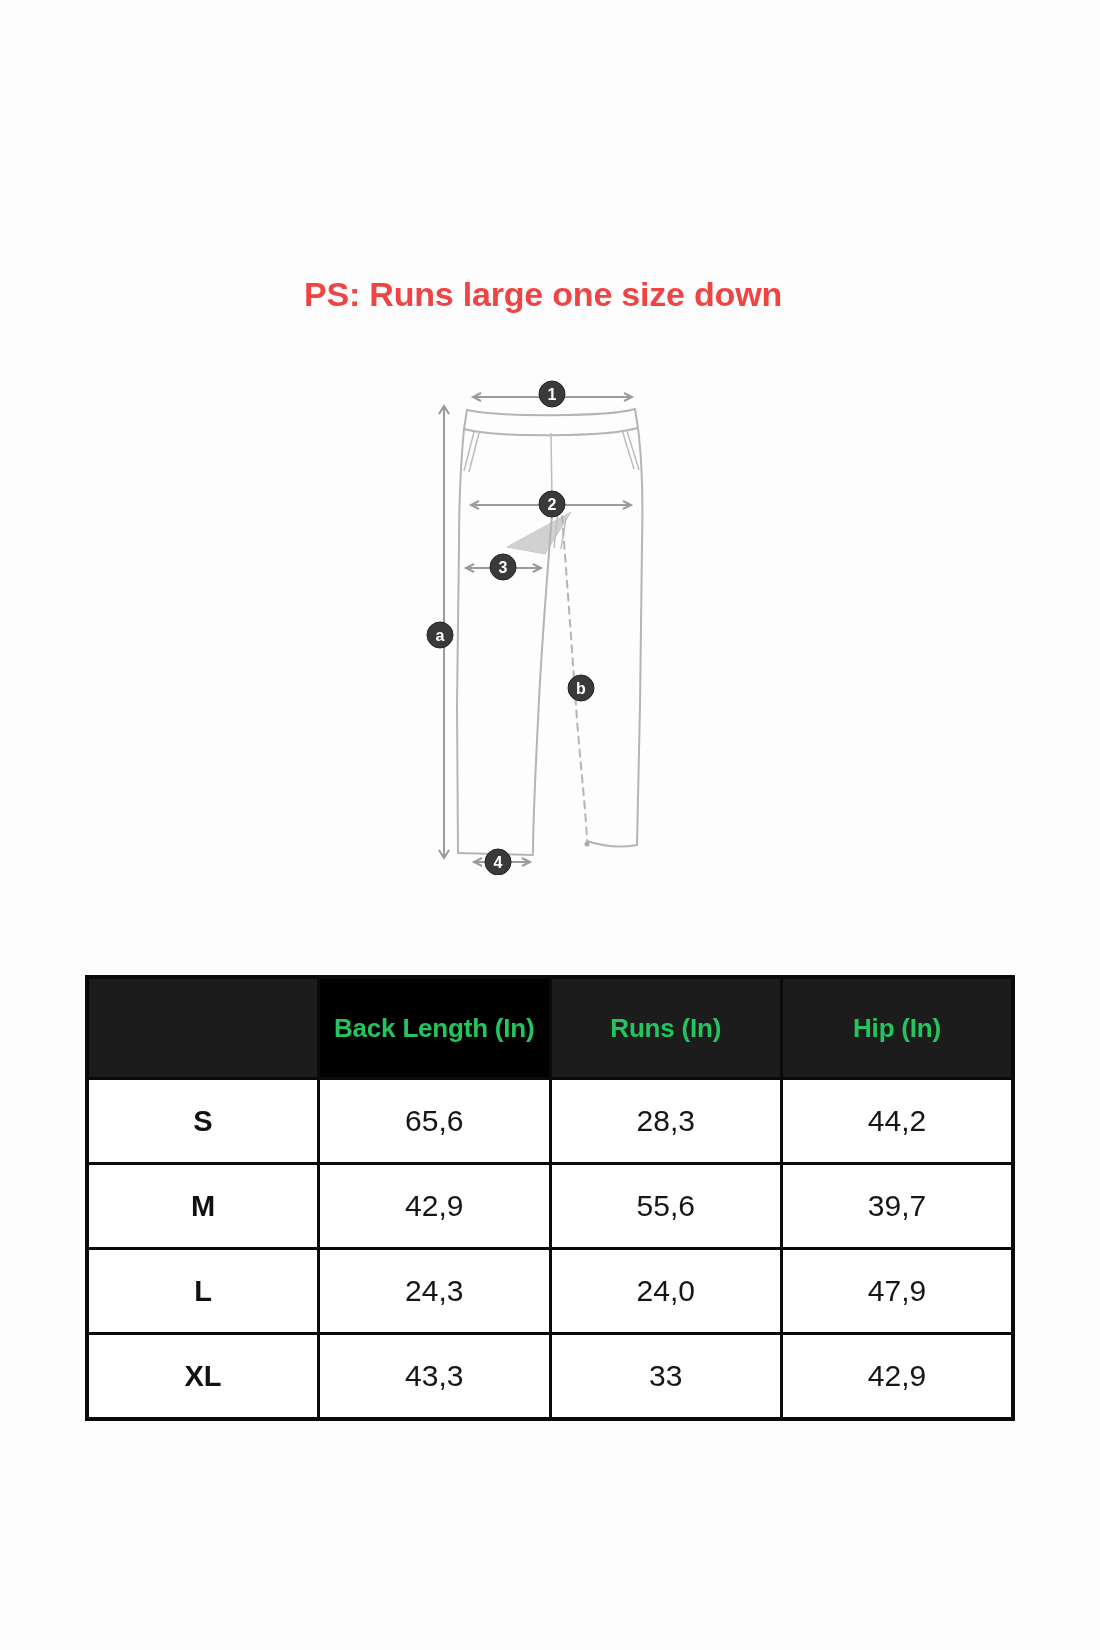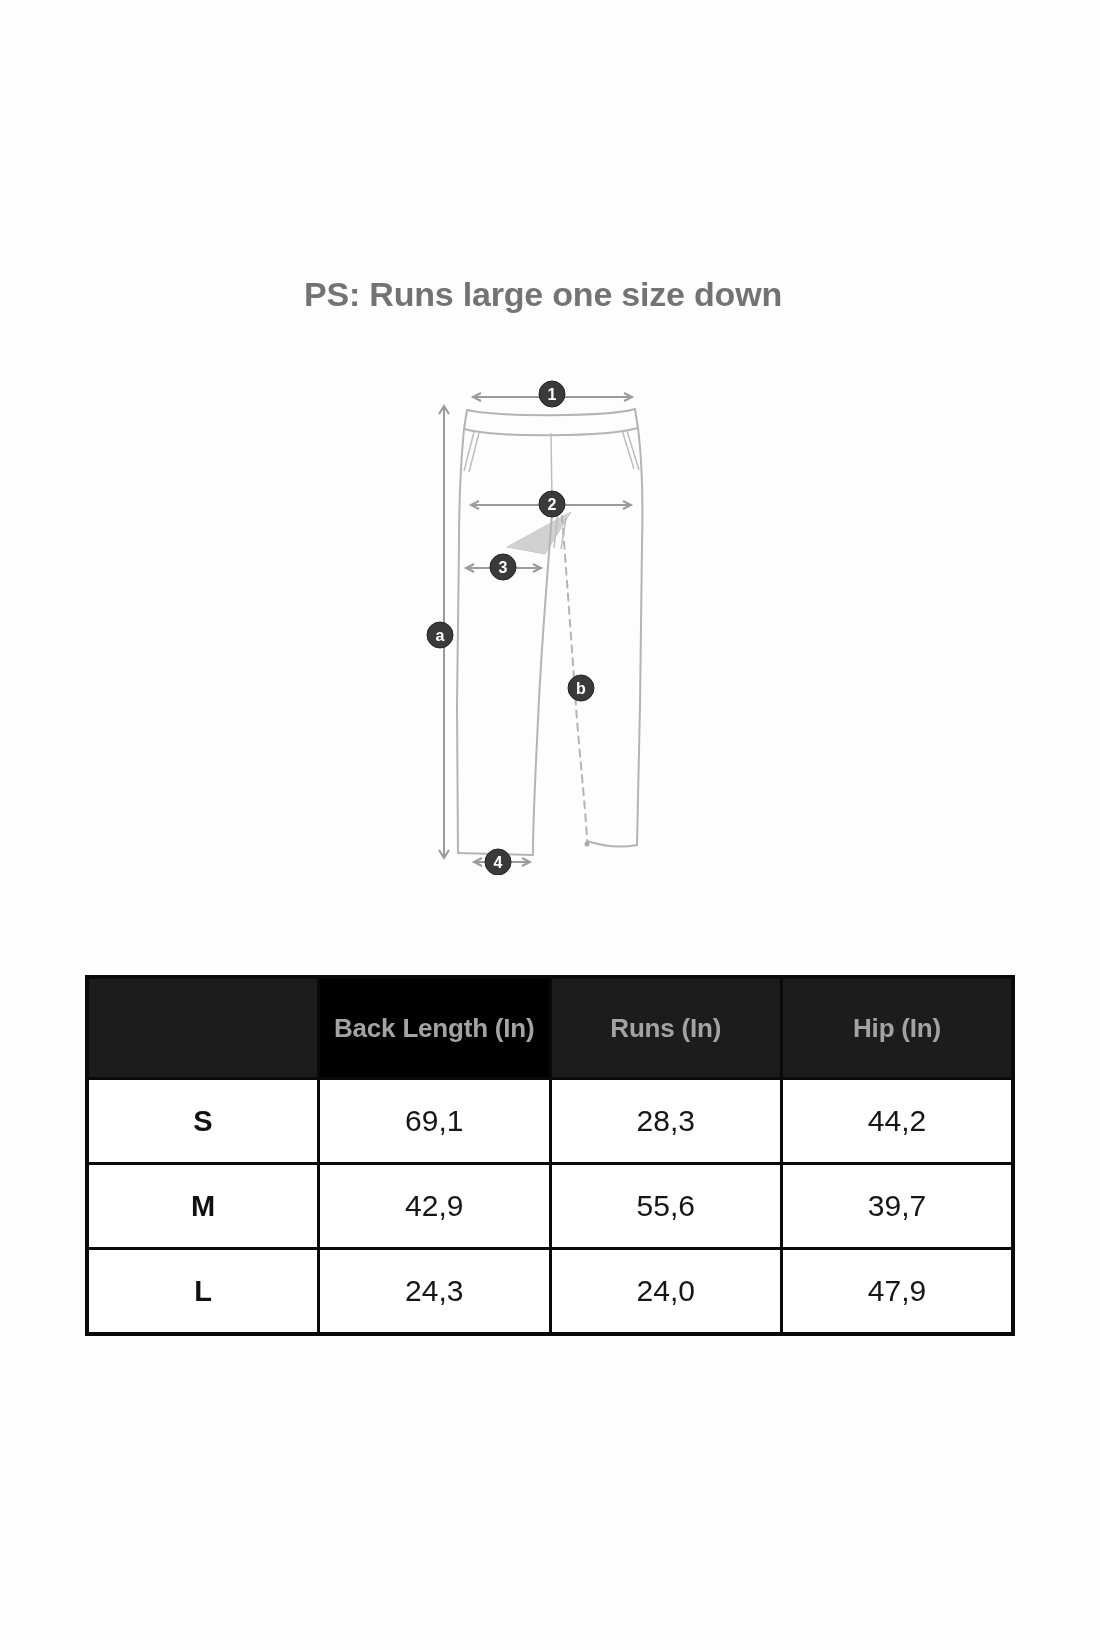--- a/index.html
+++ b/index.html
@@ -9,21 +9,21 @@
     background:#fdfdfd;
     font-family:"Liberation Sans", sans-serif;
     overflow:hidden;
   }
   .note-title{
     position:absolute;
     top:252px;left:0;width:1086px;
     text-align:center;
     font-size:34px;line-height:38px;
     font-weight:700;
-    color:#737373;
+    color:#ef4444;
     letter-spacing:-0.2px;
   }
   svg.pants{
     position:absolute;
     left:388px;top:355px;
     filter:blur(0.5px);
   }
   .pants .outline{stroke:#b4b4b4;stroke-width:2;fill:none;stroke-linecap:round;}
   .pants .outline-thin{stroke:#bdbdbd;stroke-width:1.5;fill:none;}
   .pants .measure{stroke:#9b9b9b;stroke-width:2;fill:none;}
@@ -38,21 +38,21 @@
     left:85px;top:975px;
     width:930px;
     border-collapse:collapse;
     table-layout:fixed;
     border:4px solid #0a0a0a;
     text-align:center;
   }
   .size-table th{
     height:96px;
     background:#1c1c1c;
-    color:#a3a3a3;
+    color:#22c55e;
     font-size:26px;
     font-weight:700;
     border:3px solid #0a0a0a;
     letter-spacing:-0.2px;
   }
   .size-table th.black{background:#000000;}
   .size-table td{
     height:80px;
     background:#ffffff;
     color:#161616;
@@ -158,30 +158,36 @@
     <tr>
       <th></th>
       <th class="black">Back Length (In)</th>
       <th>Runs (In)</th>
       <th>Hip (In)</th>
     </tr>
   </thead>
   <tbody>
     <tr>
       <td class="size">S</td>
-      <td>69,1</td>
+      <td>65,6</td>
       <td>28,3</td>
       <td>44,2</td>
     </tr>
     <tr>
       <td class="size">M</td>
       <td>42,9</td>
       <td>55,6</td>
       <td>39,7</td>
     </tr>
     <tr>
       <td class="size">L</td>
       <td>24,3</td>
       <td>24,0</td>
       <td>47,9</td>
     </tr>
+    <tr>
+      <td class="size">XL</td>
+      <td>43,3</td>
+      <td>33</td>
+      <td>42,9</td>
+    </tr>
   </tbody>
 </table>
 
 </body></html>

